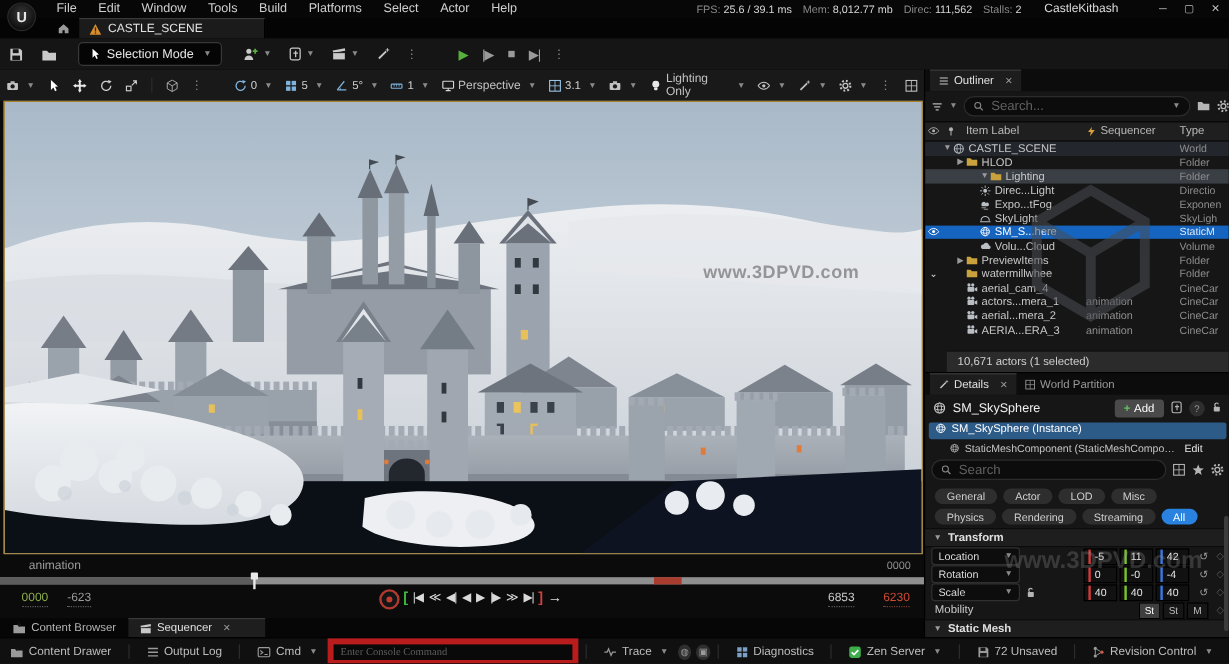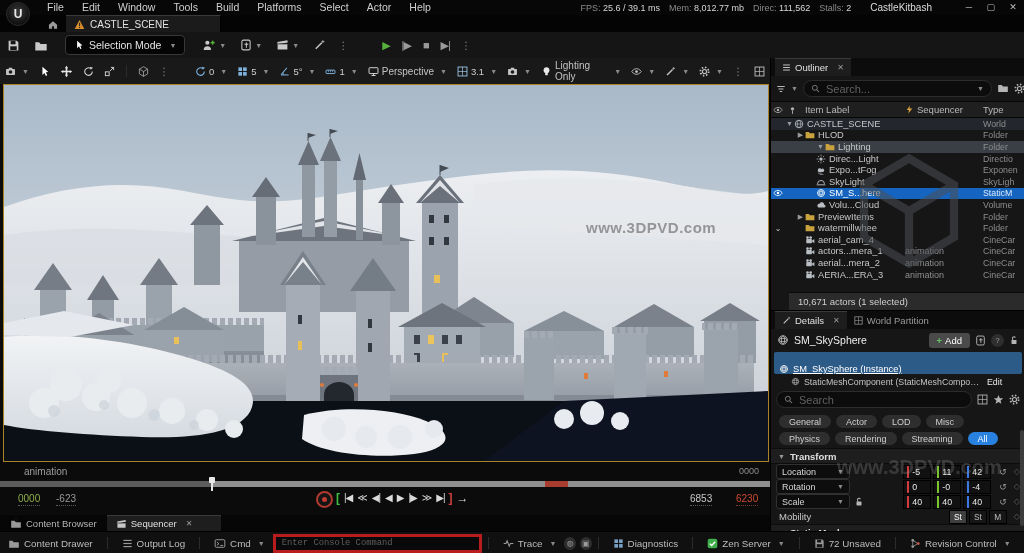--- a/index.html
+++ b/index.html
@@ -82,22 +82,22 @@
   #out-status{height:17px;background:#2b2b2b;display:flex;align-items:center;padding:0 9px;color:#cfcfcf;
               border-top:1px solid #0a0a0a;font-size:9.5px;margin-left:18px;}
 
   
   #det-actor{display:flex;align-items:center;height:22px;padding:0 6px;gap:5px;background:#161616;}
   #det-actor .aname{font-size:10.5px;color:#efefef;flex:1;}
   #add-btn{display:flex;align-items:center;gap:3px;background:#4a4a4a;border-radius:3px;height:15px;
            padding:0 8px;color:#fff;font-size:9.5px;}
   #add-btn .plus{color:#62c462;font-weight:bold;}
   .det-hicon{color:#b5b5b5;font-size:9px;}
-  #inst-row{margin:1px 3px;height:22px;background:#2d5b88;border-radius:2px;display:flex;align-items:flex-end;
-            gap:4px;padding:0 5px;color:#fff;font-size:9.3px;text-decoration:underline;}
+  #inst-row{margin:1px 3px;height:14px;background:#2d5b88;border-radius:2px;display:flex;align-items:flex-start;
+            gap:4px;padding:0 5px;color:#fff;font-size:9.3px;}
   #comp-row{display:flex;align-items:center;gap:4px;padding:0 5px 0 20px;height:13px;color:#c4c4c4;font-size:8.8px;white-space:nowrap;}
   #comp-row .edit{color:#e8e8e8;margin-left:3px;}
   #chips{display:flex;flex-wrap:wrap;gap:4px 5px;padding:4px 8px 3px 8px;}
   .chip{background:#2e2e2e;border-radius:7px;height:13px;display:flex;align-items:center;padding:0 10px;
         color:#cfcfcf;font-size:9px;}
   .chip.active{background:#2a82e0;color:#fff;}
   .sect{display:flex;align-items:center;height:14px;background:#1e1e1e;border-top:1px solid #0c0c0c;
         border-bottom:1px solid #0c0c0c;padding:0 7px;gap:5px;color:#e0e0e0;font-size:9.5px;font-weight:bold;}
   .sect .tri{font-size:7px;color:#9a9a9a;}
   .prow{display:flex;align-items:center;height:15px;padding:0 5px;gap:4px;}
@@ -139,22 +139,22 @@
   #t-arrow{color:#dadada;font-size:12px;}
 
   
   #bottom-tabs{left:0;top:515px;width:770px;height:16px;background:#060606;display:flex;align-items:flex-end;}
   #cb-tab{display:flex;align-items:center;gap:4px;color:#b5b5b5;font-size:9.5px;padding:0 10px;height:15px;}
   #seq-tab{display:flex;align-items:center;gap:4px;background:#1e1e1e;border-top:1px solid #3a3a3a;height:15px;
            padding:0 9px;color:#e0e0e0;font-size:9.5px;min-width:96px;}
   #statusbar{left:0;top:531px;width:1024px;height:22px;background:#101010;border-top:1px solid #000;
              display:flex;align-items:center;font-size:9.8px;color:#bdbdbd;}
   .sb-item{display:flex;align-items:center;gap:4px;padding:0 8px;white-space:nowrap;}
-  #console-input{width:218px;height:13px;background:#090909;border:3px solid #b91c1c;color:#6a6a6a;
-                 font-family:Liberation Mono, monospace;font-size:8.8px;padding:0 6px;outline:none;}
+  #console-input{width:218px;height:13px;background:#090909;border:5px solid #b91c1c;color:#6a6a6a;
+                 font-family:Liberation Serif, serif;font-size:8.8px;padding:0 6px;outline:none;}
   #console-input::placeholder{color:#5e5e5e;}
   .round-ic{width:13px;height:13px;border-radius:50%;background:#2e2e2e;color:#9a9a9a;font-size:8px;
             display:flex;align-items:center;justify-content:center;}
 </style>
 </head>
 <body>
 
 <svg width="0" height="0" style="position:absolute">
   <defs>
     <symbol id="sym-folder" viewBox="0 0 16 16">

